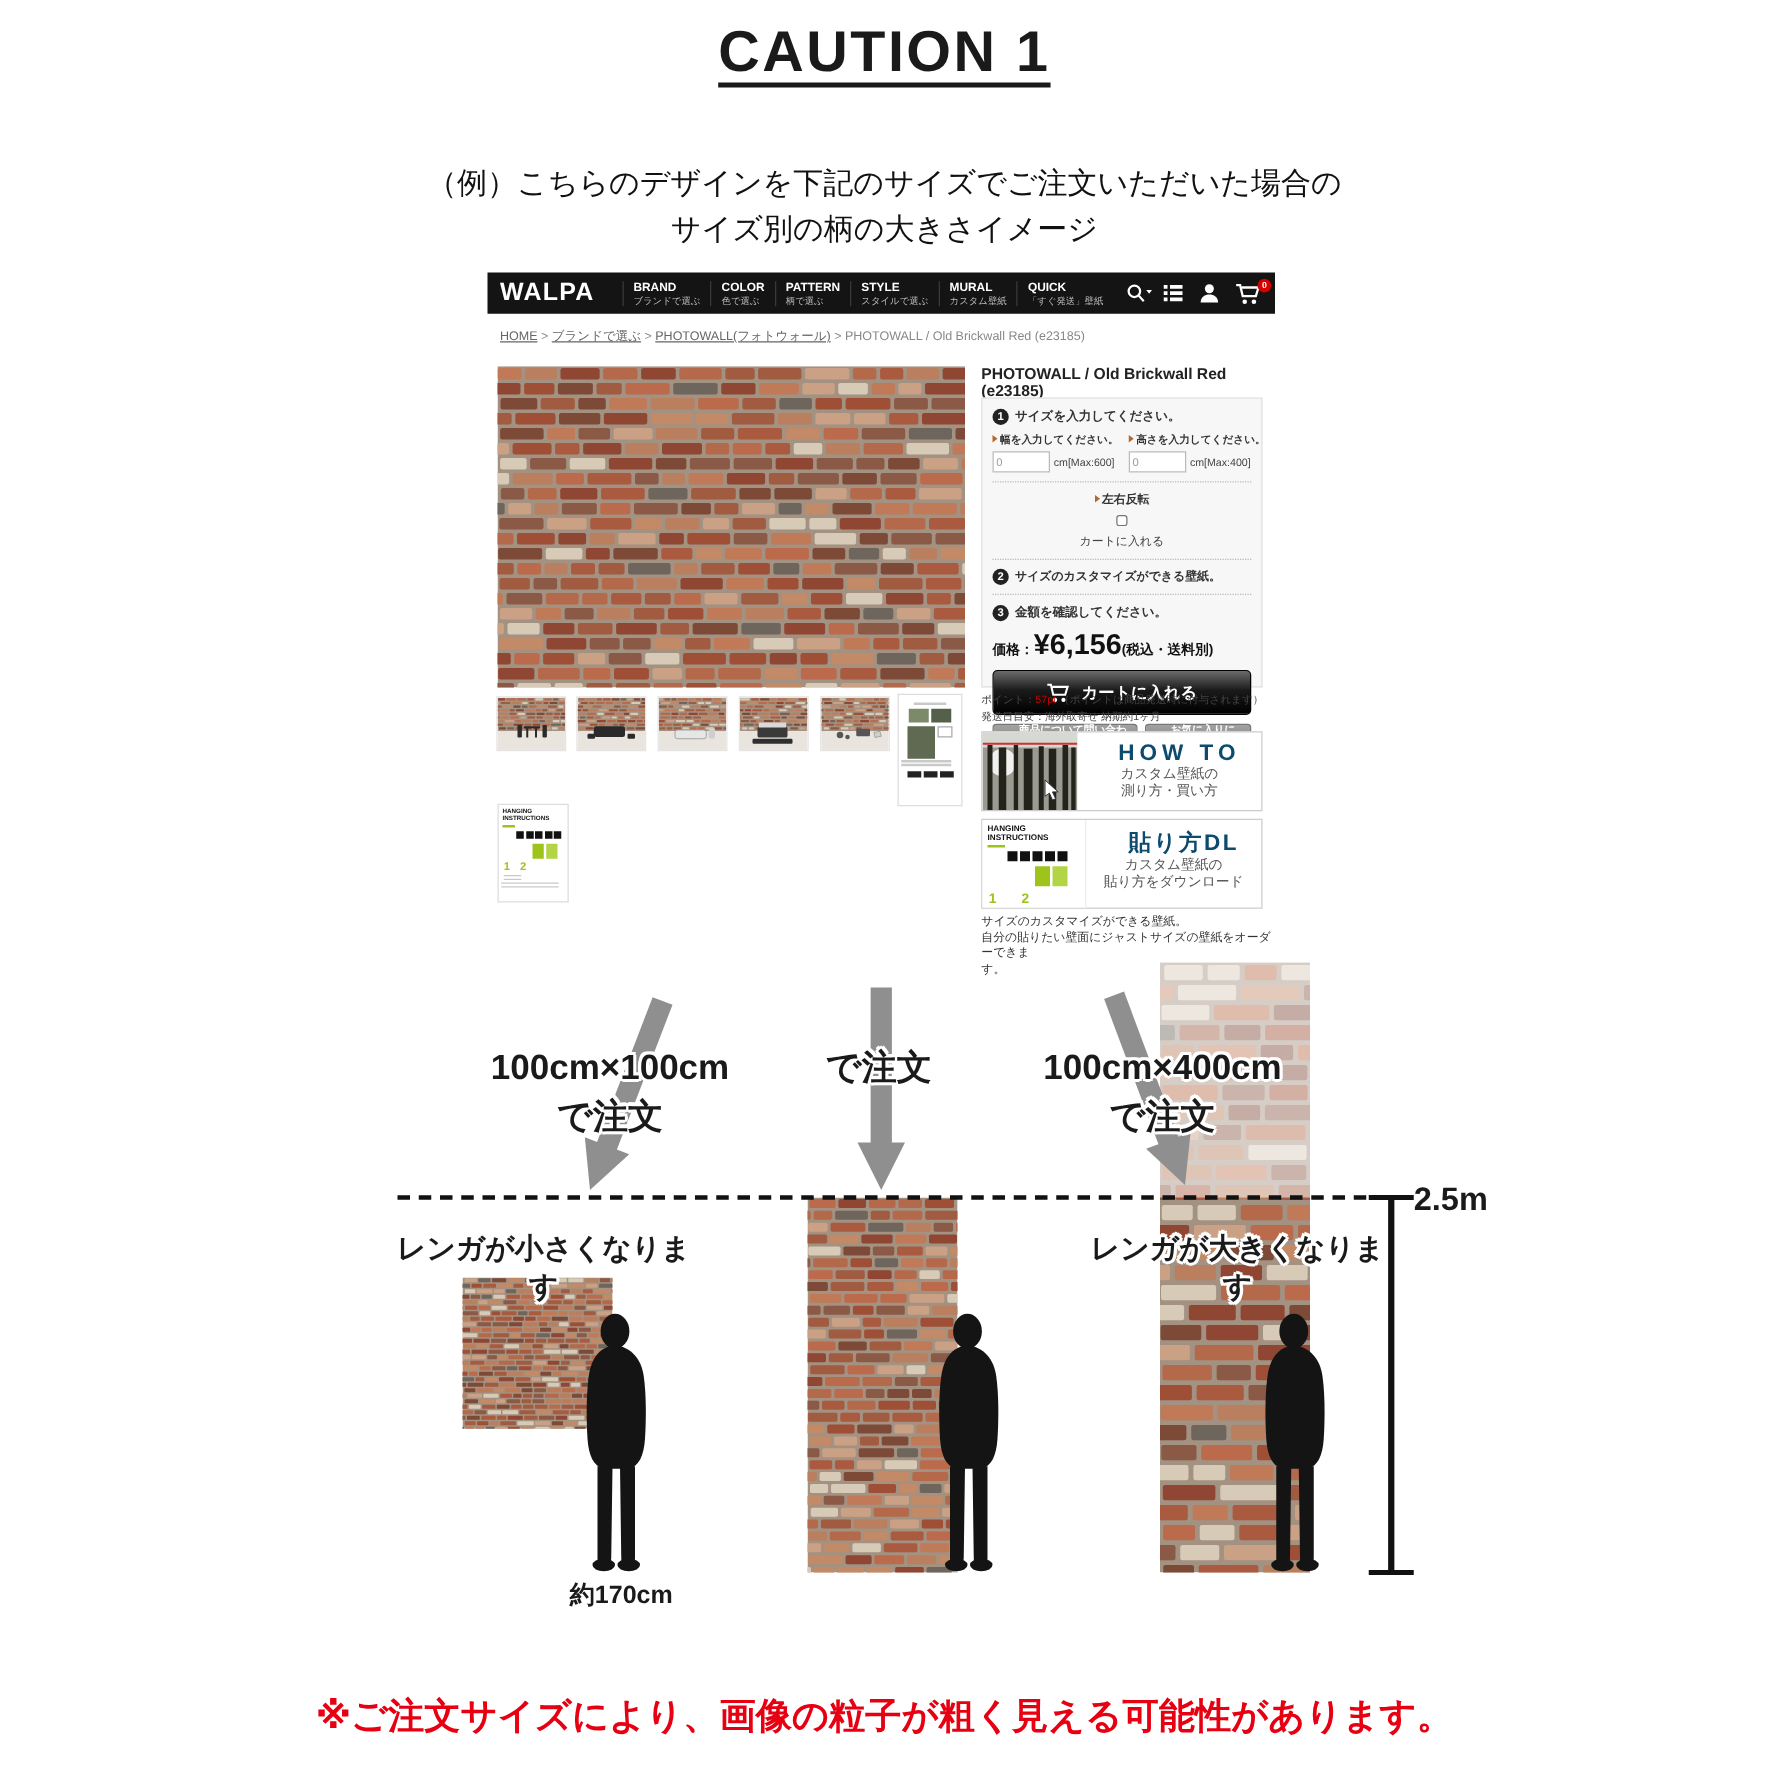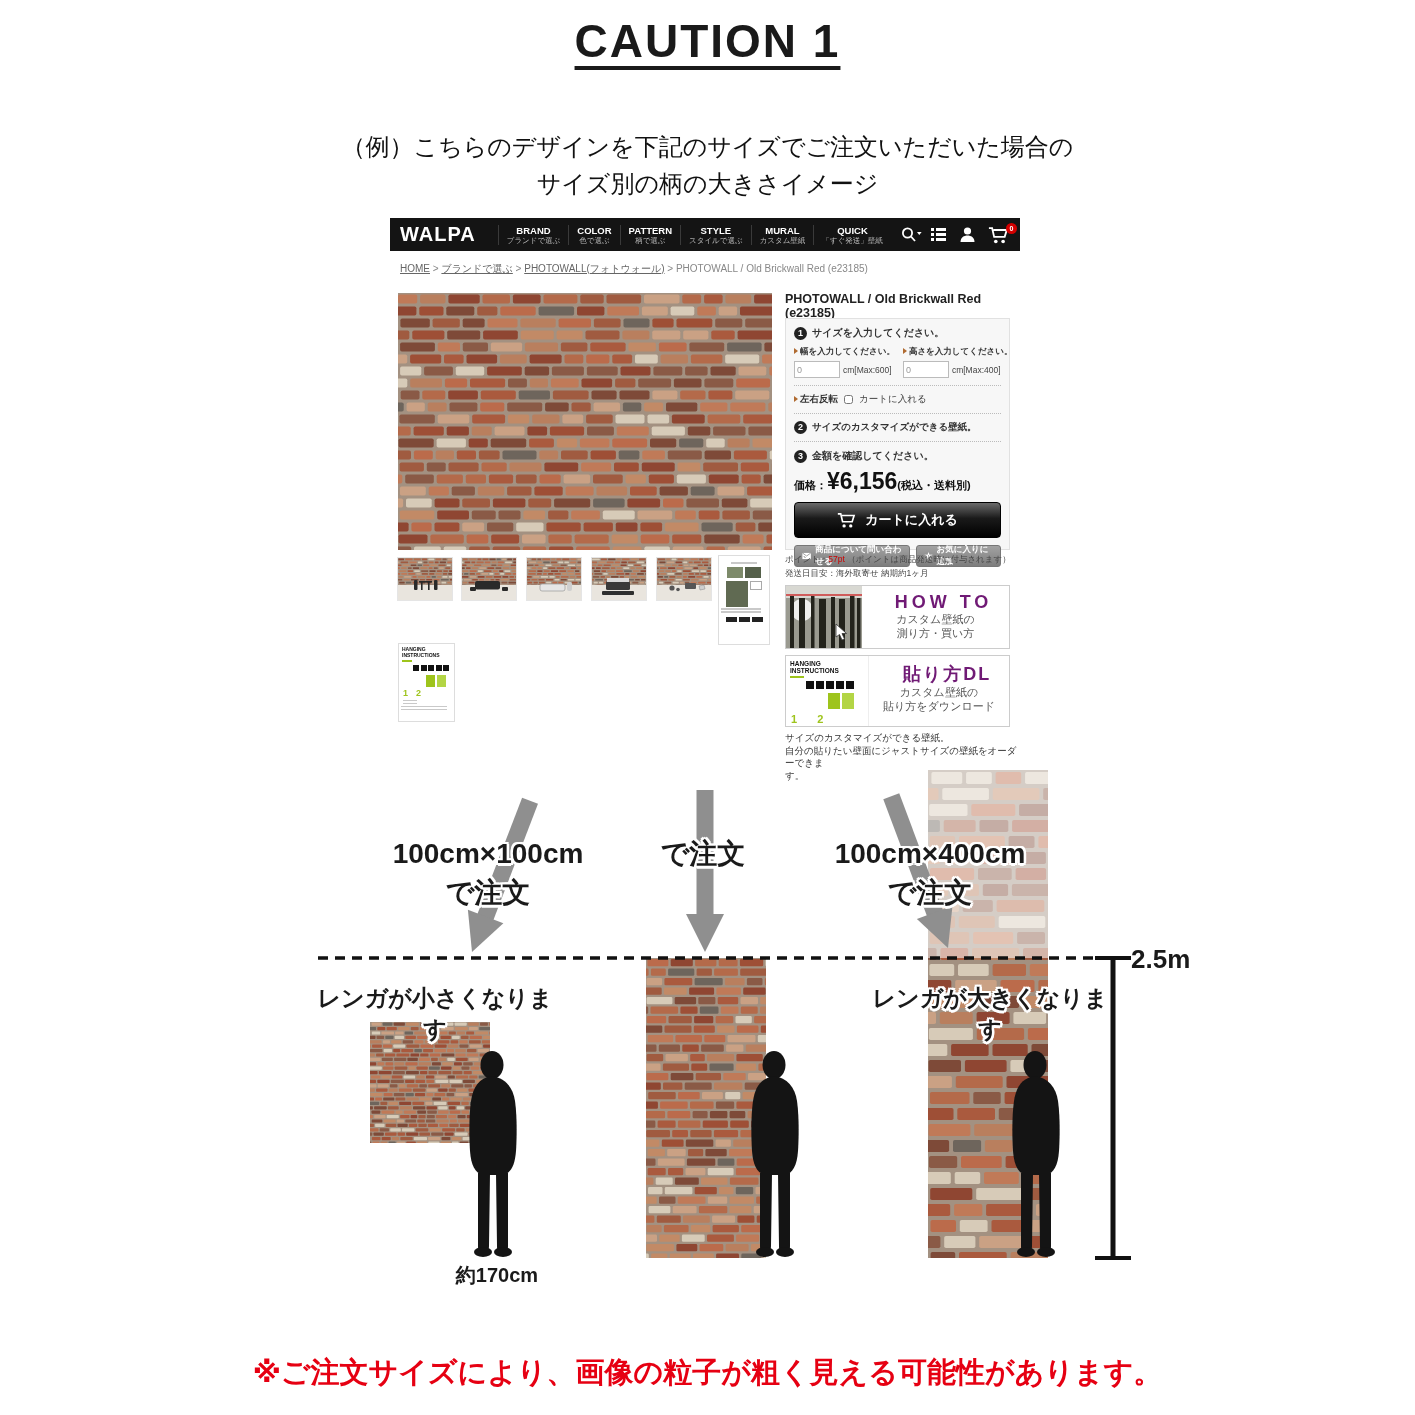--- a/index.html
+++ b/index.html
@@ -8,21 +8,21 @@
   .abs{position:absolute;}
   
   .caution-title{top:14px;left:0;width:100%;text-align:center;font-size:46px;font-weight:bold;letter-spacing:2px;}
   .caution-title span{text-decoration:underline;text-decoration-thickness:4px;text-underline-offset:9px;}
   .intro{top:128px;left:0;width:100%;text-align:center;font-size:24px;line-height:37px;color:#111;}
   
   .site{left:390px;top:218px;width:630px;height:548px;background:#fff;font-family:"Liberation Sans",sans-serif;}
   .site-nav{position:absolute;left:0;top:0;width:630px;height:33px;background:#141414;display:flex;align-items:center;}
   .logo{color:#fff;font-size:20px;font-weight:bold;letter-spacing:1px;margin-left:10px;margin-right:22px;}
   .menu{display:flex;height:100%;align-items:center;}
-  .menu-item{padding:0 8px;border-left:1px solid #3a3a3a;text-align:center;cursor:pointer;}
+  .menu-item{padding:0 8px;border-left:1px solid #3a3a3a;cursor:pointer;}
   .menu-item .m1{font-size:9.5px;font-weight:bold;color:#fff;line-height:11px;}
   .menu-item .m2{font-size:7.5px;color:#bdbdbd;line-height:9px;white-space:nowrap;}
   .nav-icons{margin-left:auto;margin-right:10px;display:flex;align-items:center;gap:12px;}
   .nav-ic{position:relative;width:17px;height:17px;}
   .badge{position:absolute;right:-7px;top:-3px;width:11px;height:11px;border-radius:50%;background:#d40000;color:#fff;
          font-size:7px;font-weight:bold;text-align:center;line-height:11px;}
   .crumbs{top:44px;left:10px;font-size:10px;color:#888;}
   .crumbs a{color:#666;text-decoration:underline;cursor:pointer;}
   .crumbs .last{color:#888;text-decoration:none;}
   .main-photo{left:8px;top:75px;width:374px;height:257px;}
@@ -40,39 +40,39 @@
   .ncirc{width:13px;height:13px;border-radius:50%;background:#222;color:#fff;font-size:9px;font-weight:bold;
          text-align:center;line-height:13px;flex:0 0 13px;}
   .tri{width:0;height:0;border-left:4px solid #b06a30;border-top:3px solid transparent;border-bottom:3px solid transparent;display:inline-block;margin-right:2px;}
   .inp-cols{display:flex;gap:8px;margin-top:6px;}
   .inp-col{width:102px;}
   .inp-lab{font-size:8.5px;font-weight:bold;color:#333;white-space:nowrap;}
   .inp-row{display:flex;align-items:center;gap:3px;margin-top:3px;}
   .inp-row input{width:40px;height:15px;border:1px solid #bbb;font-size:9px;color:#999;padding:0 2px;background:#fff;}
   .unit{font-size:8.5px;color:#444;}
   .dotted{border-top:1px dotted #bbb;margin:7px 0;}
-  .flip-row{display:flex;align-items:center;gap:6px;font-size:9.5px;color:#444;}
+  .flip-row{display:flex;align-items:center;gap:6px;font-size:9.5px;color:#444;flex-direction:column;}
   .flip-row .lab{font-weight:bold;color:#333;}
   .price-row{margin-top:5px;font-weight:bold;color:#111;}
   .price-row .pl{font-size:11px;}
   .price-row .pv{font-size:23px;letter-spacing:0;}
   .price-row .pn{font-size:11px;}
   .cart-btn{margin-top:7px;width:205px;height:34px;border-radius:4px;border:1px solid #000;cursor:pointer;
             background:linear-gradient(#6a6a6a,#1a1a1a 45%,#000);color:#fff;font-size:13px;font-weight:bold;
             display:flex;align-items:center;justify-content:center;gap:8px;}
   .mini-btns{display:flex;gap:6px;margin-top:7px;}
   .mini-btn{height:20px;border-radius:3px;border:1px solid #777;cursor:pointer;color:#fff;font-size:8.5px;font-weight:bold;
             background:linear-gradient(#a2a2a2,#7d7d7d);display:flex;align-items:center;justify-content:center;gap:4px;padding:0 7px;}
   .points{left:395px;top:336px;width:235px;font-size:8.5px;color:#444;}
   .points .red{color:#cc0000;}
   .shipping{left:395px;top:350px;width:235px;font-size:8.5px;color:#444;}
   .info-box{left:395px;top:367px;width:225px;height:64px;background:#fff;border:1px solid #ccc;box-sizing:border-box;display:flex;cursor:pointer;}
   .info-box2{left:395px;top:437px;width:225px;height:72px;background:#fff;border:1px solid #ccc;box-sizing:border-box;display:flex;cursor:pointer;}
   .info-right{flex:1;text-align:center;padding-top:6px;}
-  .info-title{font-size:18px;font-weight:bold;letter-spacing:4px;color:#701a75;margin-left:16px;}
+  .info-title{font-size:18px;font-weight:bold;letter-spacing:4px;color:#0c4a6e;margin-left:16px;}
   .info-line{font-size:11px;color:#555;line-height:13.5px;}
   .desc{left:395px;top:514px;width:235px;font-size:9.5px;color:#333;line-height:12.5px;}
   
   .outlined{text-shadow:-2px -2px 0 #fff,2px -2px 0 #fff,-2px 2px 0 #fff,2px 2px 0 #fff,0 -2.5px 0 #fff,0 2.5px 0 #fff,-2.5px 0 0 #fff,2.5px 0 0 #fff;}
   .order-label{top:834px;width:240px;text-align:center;font-size:28px;font-weight:bold;line-height:39px;z-index:6;}
   .note{top:983px;width:240px;text-align:center;font-size:23px;font-weight:bold;z-index:6;}
   .wall{position:absolute;z-index:2;}
   .fadecap{position:absolute;left:0;top:0;width:100%;height:188px;background:rgba(255,255,255,0.55);}
   .person{position:absolute;width:66px;height:208px;z-index:7;}
   .h170{left:417px;top:1262px;width:160px;text-align:center;font-size:20px;font-weight:bold;z-index:8;}

